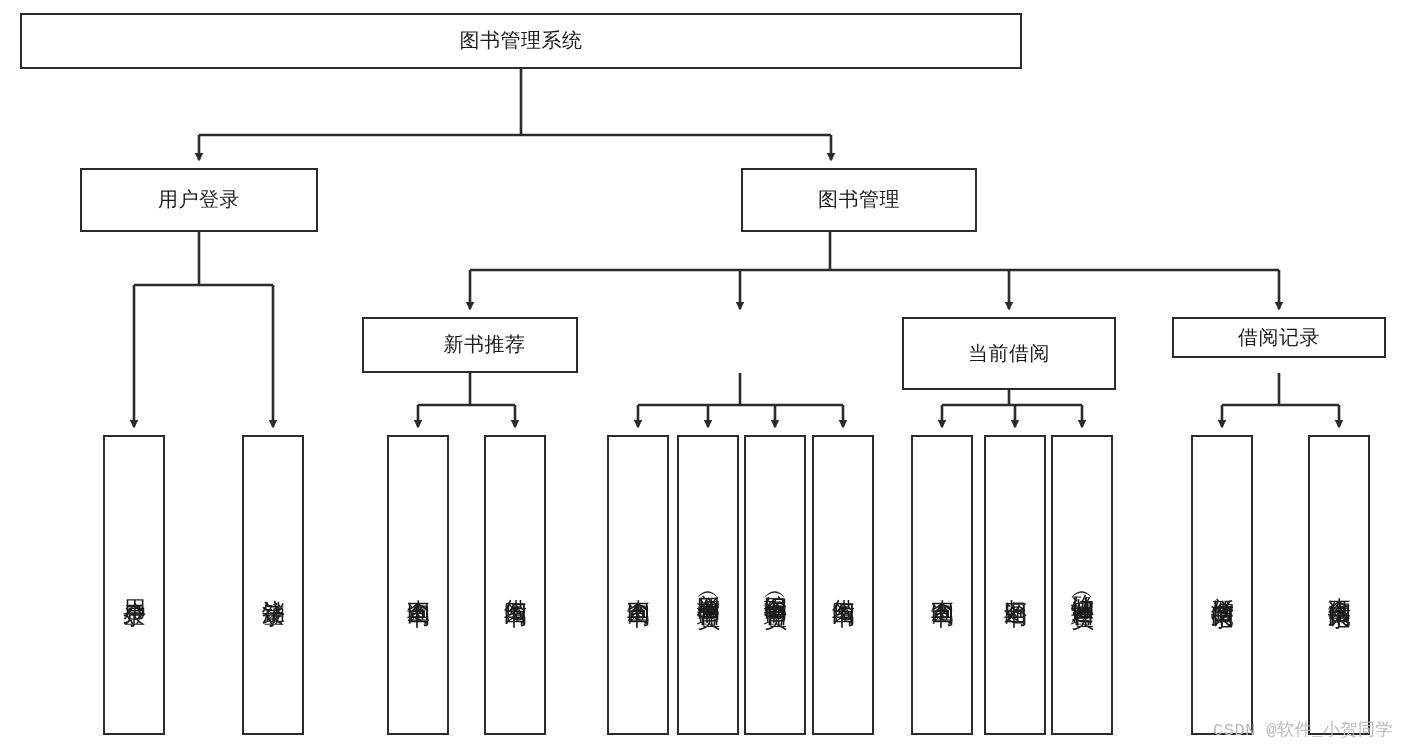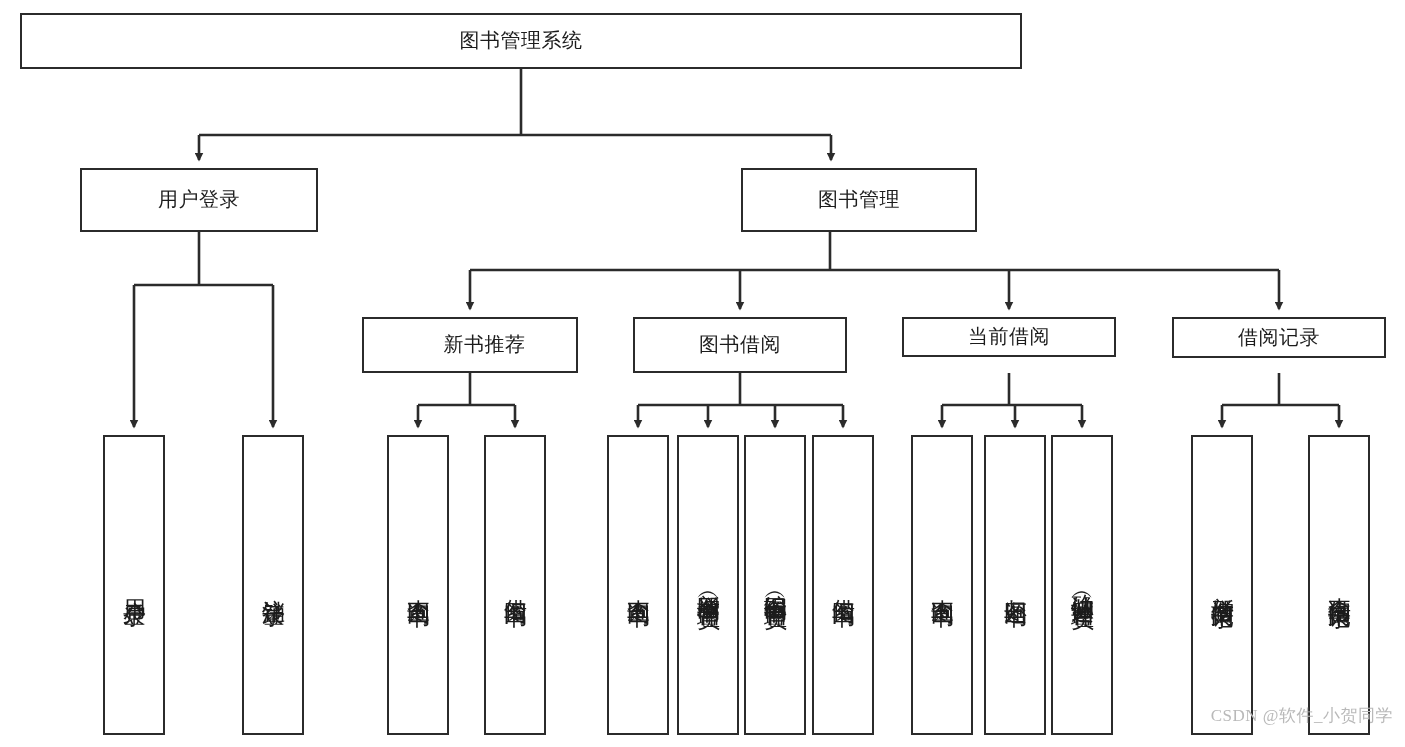--- a/index.html
+++ b/index.html
@@ -55,26 +55,26 @@
     text-orientation: upright;
     font-size: 23px;
     line-height: 1.12;
     letter-spacing: 2px;
     white-space: nowrap;
     max-height: 270px;
   }
   #watermark {
     position: absolute;
     right: 12px;
-    bottom: 20px;
+    bottom: 6px;
     font-size: 17px;
     color: #b9b9b9;
     letter-spacing: 0.5px;
     z-index: 5;
-    font-family: Liberation Serif, serif;
+    font-family: Liberation Mono, monospace;
     white-space: nowrap;
   }
 </style>
 </head>
 <body>
 
 <div id="diagram-root">
 
   <svg id="diagram-svg" viewBox="0 0 1405 747" xmlns="http://www.w3.org/2000/svg">
     <defs>
@@ -133,24 +133,21 @@
   <div class="node horizontal" style="left: 80px; top: 168px; width: 238px; height: 64px;">
     <span class="label">用户登录</span>
   </div>
   <div class="node horizontal" style="left: 712px; top: 168px; width: 236px; height: 64px; margin-left: 29px;">
     <span class="label">图书管理</span>
   </div>
 
   <div class="node horizontal" style="left: 362px; top: 317px; width: 216px; height: 56px; padding-left: 29px;">
     <span class="label">新书推荐</span>
   </div>
-  <div class="node horizontal" style="left: 633px; top: 317px; width: 214px; height: 56px;">
-    <span class="label">图书借阅</span>
-  </div>
-  <div class="node horizontal" style="left: 902px; top: 317px; width: 214px; height: 40px;">
+  <div class="node horizontal" style="left: 902px; top: 317px; width: 214px; height: 73px;">
     <span class="label">当前借阅</span>
   </div>
   <div class="node horizontal" style="left: 1172px; top: 317px; width: 214px; height: 41px;">
     <span class="label">借阅记录</span>
   </div>
 
   <div class="node vertical" style="left: 103px; top: 435px; width: 62px; height: 300px;">
     <span class="label">用户登录</span>
   </div>
   <div class="node vertical" style="left: 242px; top: 435px; width: 62px; height: 300px;">

